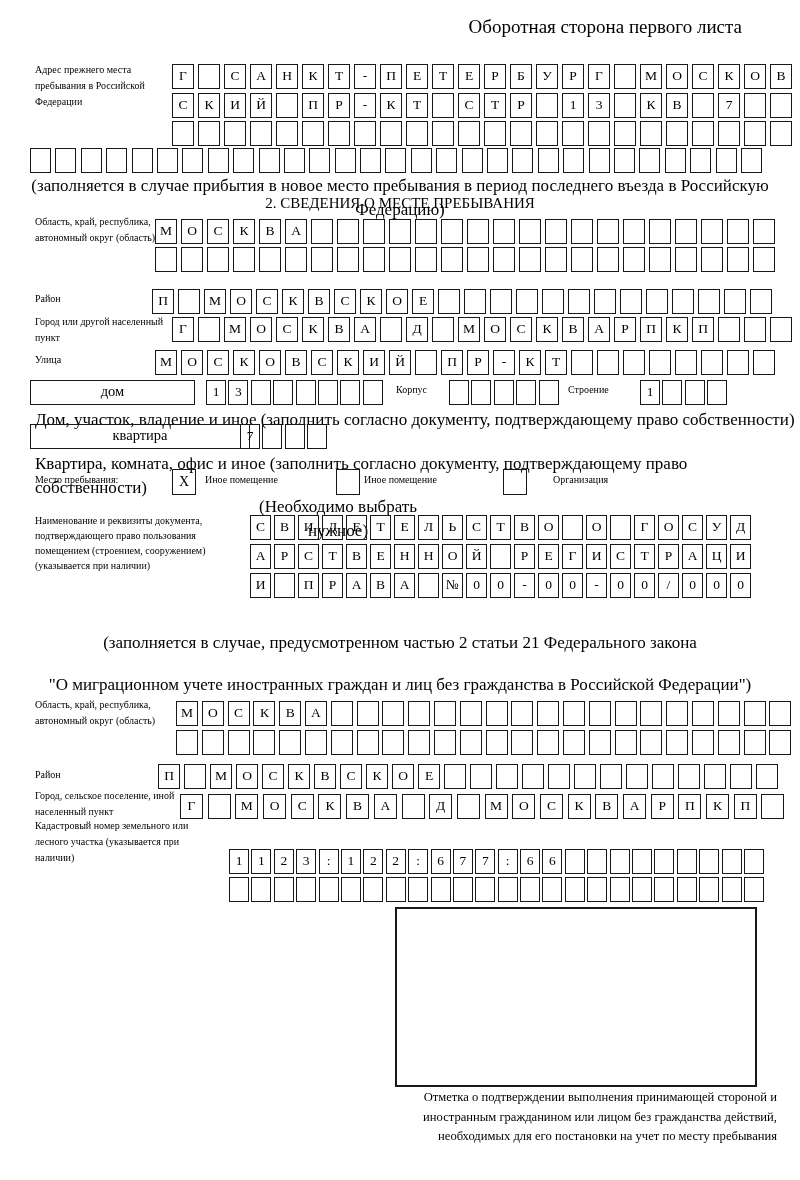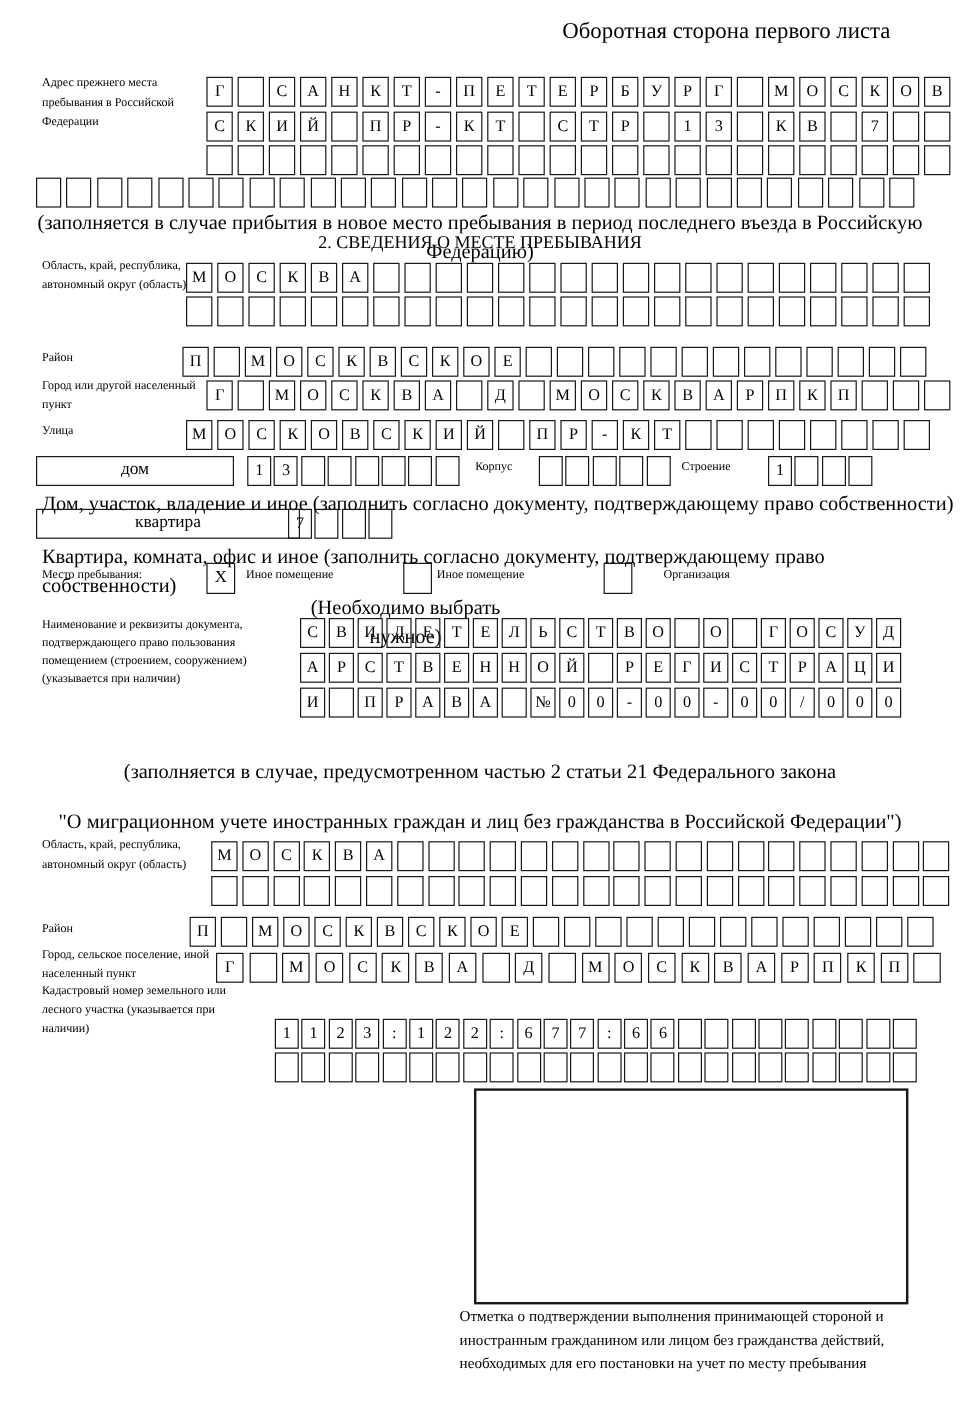--- a/index.html
+++ b/index.html
@@ -17,21 +17,21 @@
   .cells.tight .cell{width:21px;margin-right:4.4px}
   .cells.kad .cell{width:20px;margin-right:2.4px}
   .cells.doc .cell{width:21px;margin-right:3px}
   .cells.wide .cell{width:23px;margin-right:4.7px}
   .cells.std2 .cell{margin-right:3.8px}
   .widebox{position:absolute;height:25px;border:1.8px solid #181818;box-sizing:border-box;
            text-align:center;font-size:14.5px;line-height:21px}
   .chk{position:absolute;width:24px;height:26px;border:1.8px solid #181818;box-sizing:border-box;
        text-align:center;font-size:14px;line-height:23px}
   .bigbox{position:absolute;left:395px;top:907px;width:358px;height:176px;border:2px solid #181818}
-  .caption{position:absolute;left:383px;top:1088px;width:394px;text-align:left;
+  .caption{position:absolute;left:383px;top:1088px;width:394px;text-align:right;
            font-size:12.6px;line-height:1.55}
 </style>
 </head>
 <body>
 
 <div class="page">
 
   <div class="hdr">Оборотная сторона первого листа</div>
 
   <div class="lbl" style="left:35px;top:62px;width:140px">Адрес прежнего места пребывания в Российской Федерации</div>

